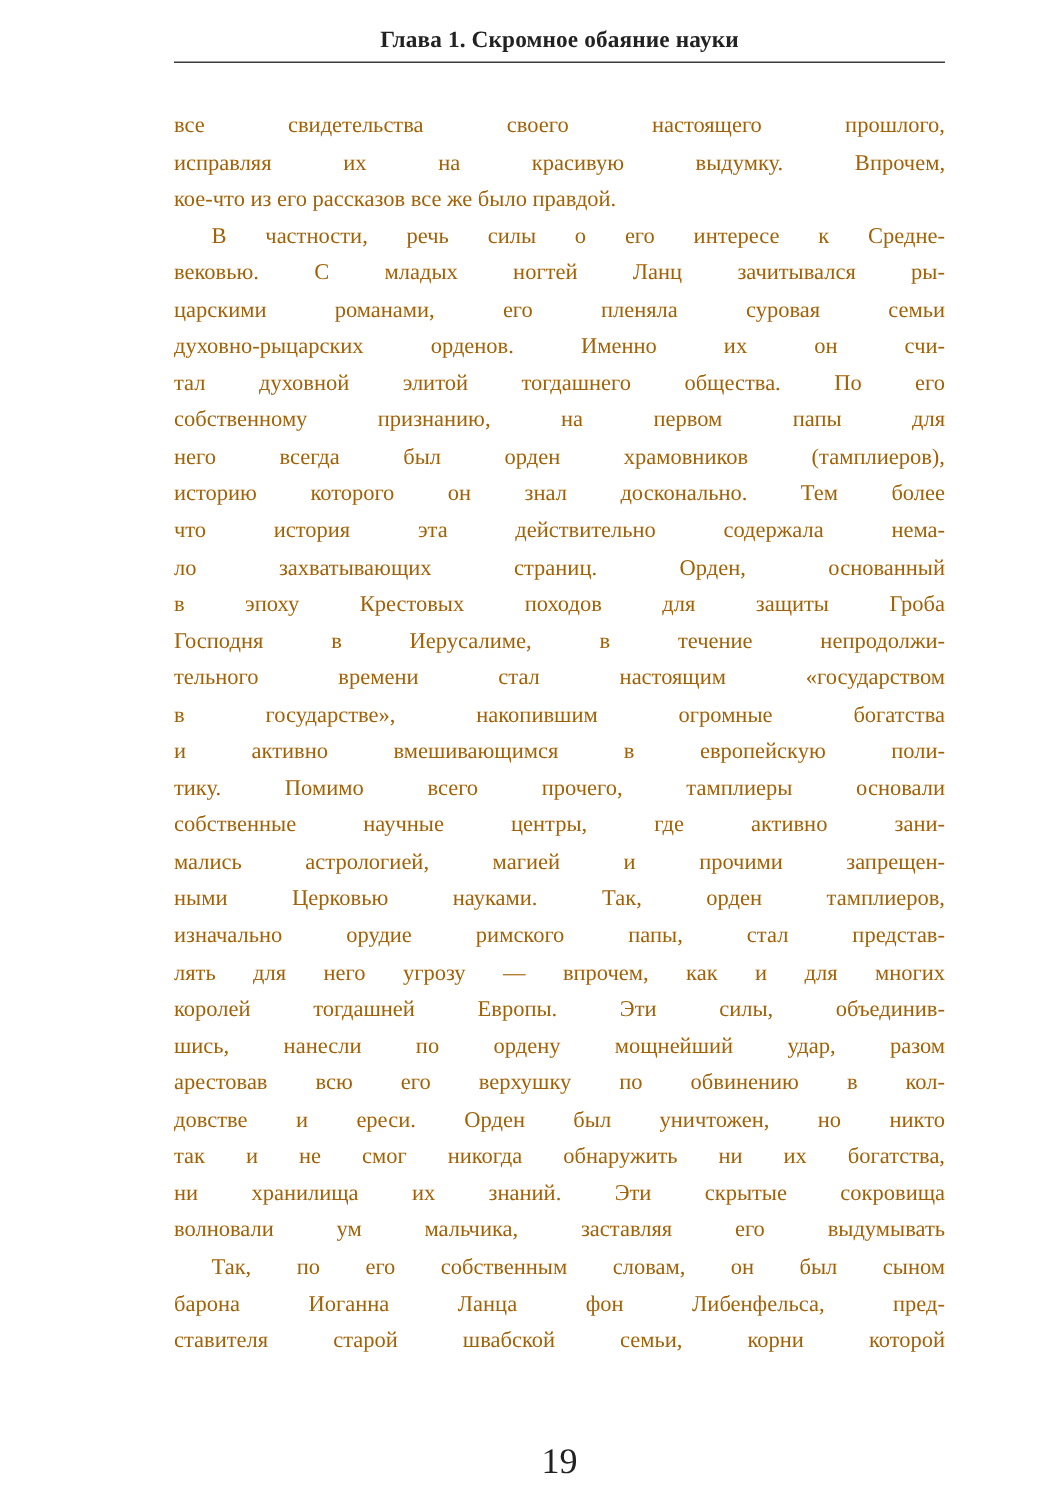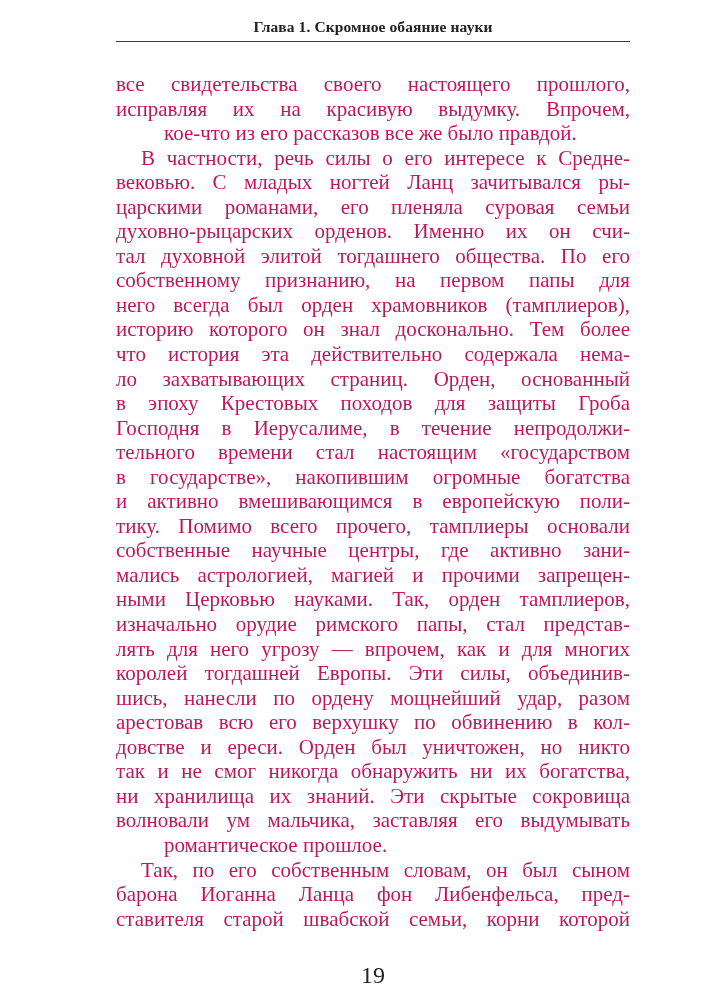--- a/index.html
+++ b/index.html
@@ -44,32 +44,31 @@
     .body-text {
       position: absolute;
       left: 0;
       top: 72px;
       width: 514px;
     }
     .line {
       display: block;
       height: 24.55px;
       line-height: 24.55px;
-      font-size: 21px;
+      font-size: 15px;
       white-space: nowrap;
       text-align: justify;
       text-align-last: justify;
-      color: #be185d;
+      color: #a16207;
     }
     .line.indent {
       padding-left: 25px;
     }
     .line.last {
       text-align-last: left;
-      margin-left: 48px;
     }
     .page-number {
       position: absolute;
       left: 0;
       top: 962px;
       width: 514px;
       text-align: center;
       font-size: 24px;
       color: #222;
     }
@@ -106,20 +105,19 @@
       <span class="line">ными Церковью науками. Так, орден тамплиеров,</span>
       <span class="line">изначально орудие римского папы, стал представ-</span>
       <span class="line">лять для него угрозу — впрочем, как и для многих</span>
       <span class="line">королей тогдашней Европы. Эти силы, объединив-</span>
       <span class="line">шись, нанесли по ордену мощнейший удар, разом</span>
       <span class="line">арестовав всю его верхушку по обвинению в кол-</span>
       <span class="line">довстве и ереси. Орден был уничтожен, но никто</span>
       <span class="line">так и не смог никогда обнаружить ни их богатства,</span>
       <span class="line">ни хранилища их знаний. Эти скрытые сокровища</span>
       <span class="line">волновали ум мальчика, заставляя его выдумывать</span>
-      <span class="line last">романтическое прошлое.</span>
       <span class="line indent">Так, по его собственным словам, он был сыном</span>
       <span class="line">барона Иоганна Ланца фон Либенфельса, пред-</span>
       <span class="line">ставителя старой швабской семьи, корни которой</span>
     </div>
 
   <div class="page-number">19</div>
 </div>
 
 </body></html>

